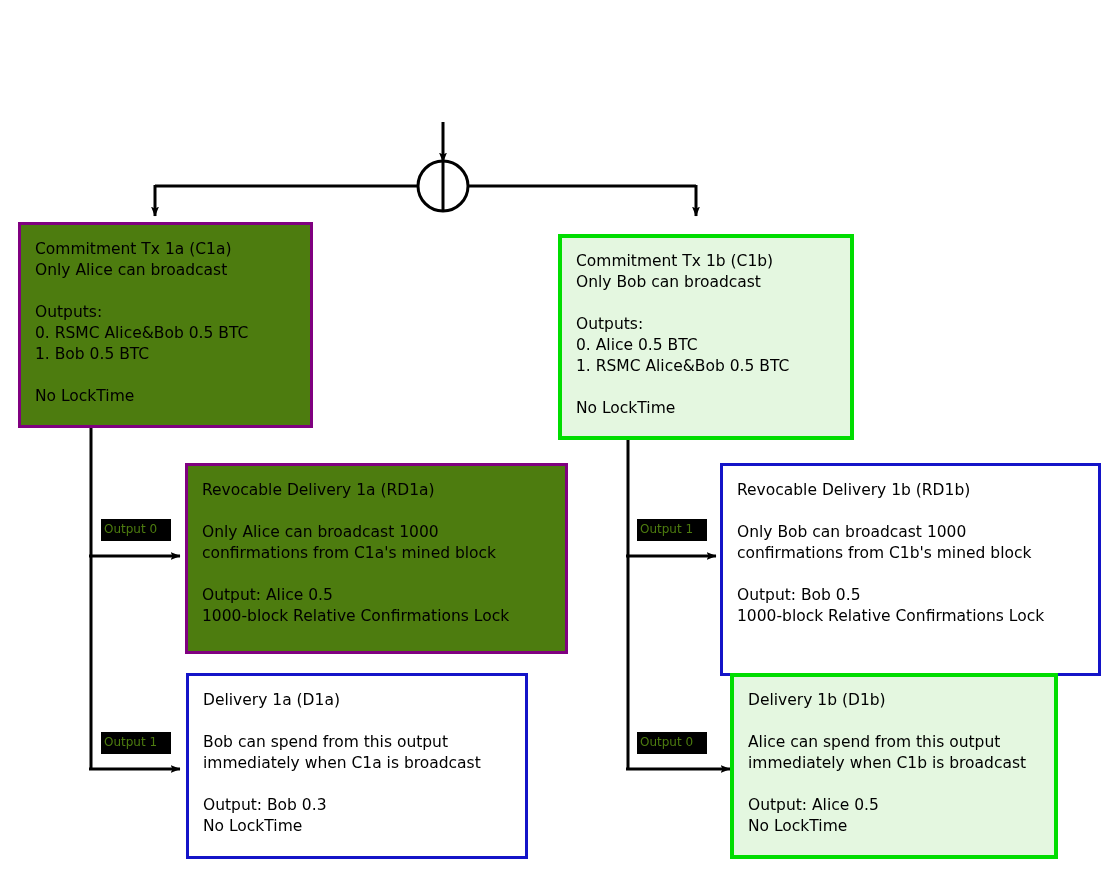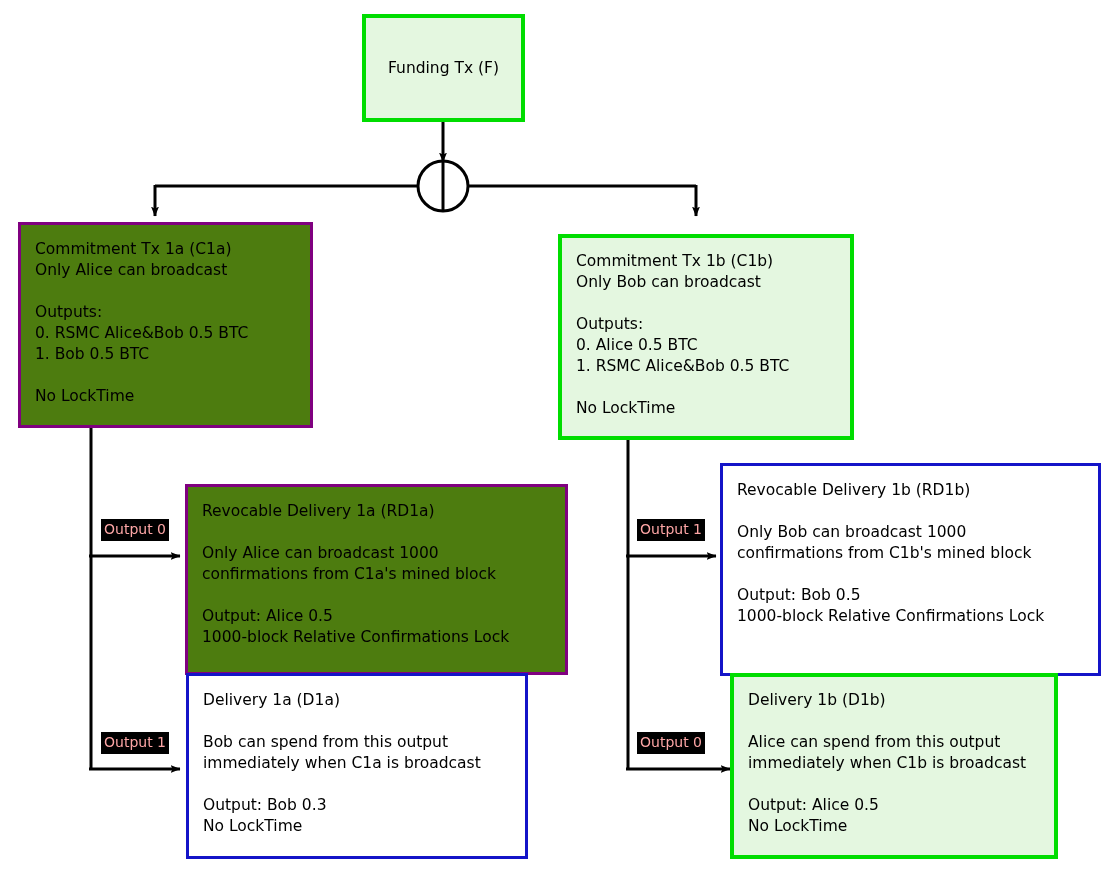--- a/index.html
+++ b/index.html
@@ -45,24 +45,24 @@
     left: 0;
     right: 0;
     top: 50%;
     transform: translateY(-50%);
     text-align: center;
     white-space: pre-wrap;
   }
   .edge-label {
     position: absolute;
     background: #000000;
-    color: #fca5a5;
-    font-size: 14px;
+    color: #4d7c0f;
+    font-size: 12px;
     line-height: 19px;
-    padding: 1px 3px 2px 3px;
+    padding: 1px 14px 2px 3px;
     white-space: nowrap;
     font-family: "DejaVu Sans", sans-serif;
   }
   
   .b-purple { border-color: #800080; background: #4d7c0f; }
   .b-green  { border-color: #00dd00; background: #e4f7e0; }
   .b-blue   { border-color: #1414c8; background: #ffffff; }
 </style>
 </head>
 <body>
@@ -92,23 +92,20 @@
 
     <line x1="91" y1="427" x2="91" y2="769" stroke="#000000" stroke-width="3"></line>
     <line x1="89" y1="556" x2="180" y2="556" stroke="#000000" stroke-width="3" marker-end="url(#arrow)"></line>
     <line x1="89" y1="769" x2="180" y2="769" stroke="#000000" stroke-width="3" marker-end="url(#arrow)"></line>
 
     <line x1="628" y1="427" x2="628" y2="769" stroke="#000000" stroke-width="3"></line>
     <line x1="626" y1="556" x2="716" y2="556" stroke="#000000" stroke-width="3" marker-end="url(#arrow)"></line>
     <line x1="626" y1="769" x2="730" y2="769" stroke="#000000" stroke-width="3" marker-end="url(#arrow)"></line>
   </svg>
 
-  <div class="node b-green centered" style="left:362px; top:14px; width:163px; height:108px; border-width:4px;">
-    <div class="body">Funding Tx (F)</div>
-  </div>
 
   <div class="node b-purple" style="left:18px; top:222px; width:295px; height:206px; border-width:3px;">
     <div class="body" style="top:14px;">Commitment Tx 1a (C1a)
 Only Alice can broadcast
 
 Outputs:
 0. RSMC Alice&amp;Bob 0.5 BTC
 1. Bob 0.5 BTC
 
 No LockTime</div>
@@ -118,21 +115,21 @@
     <div class="body" style="top:13px;">Commitment Tx 1b (C1b)
 Only Bob can broadcast
 
 Outputs:
 0. Alice 0.5 BTC
 1. RSMC Alice&amp;Bob 0.5 BTC
 
 No LockTime</div>
   </div>
 
-  <div class="node b-purple" style="left:185px; top:484px; width:383px; height:191px; border-width:3px;">
+  <div class="node b-purple" style="left:185px; top:463px; width:383px; height:191px; border-width:3px;">
     <div class="body" style="top:14px;">Revocable Delivery 1a (RD1a)
 
 Only Alice can broadcast 1000
 confirmations from C1a's mined block
 
 Output: Alice 0.5
 1000-block Relative Confirmations Lock</div>
   </div>
 
   <div class="node b-blue" style="left:720px; top:463px; width:381px; height:213px; border-width:3px;">

